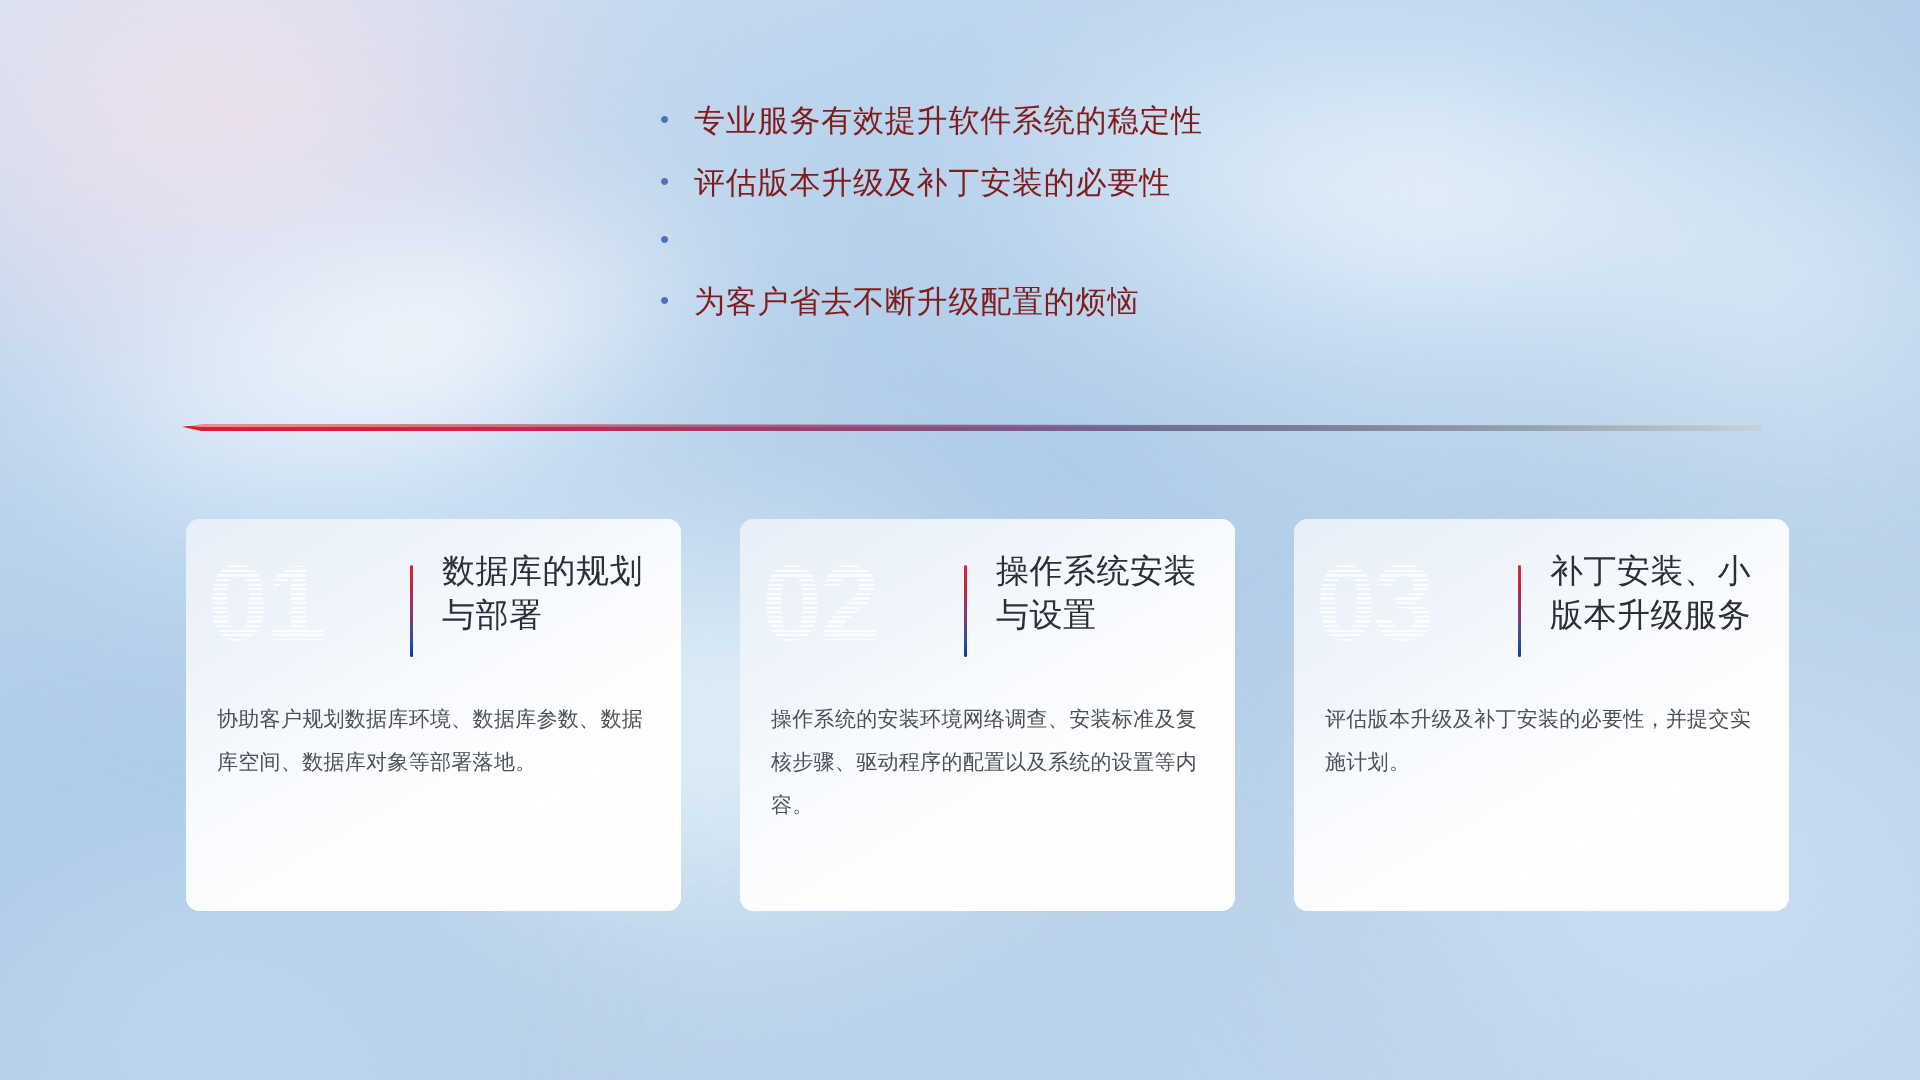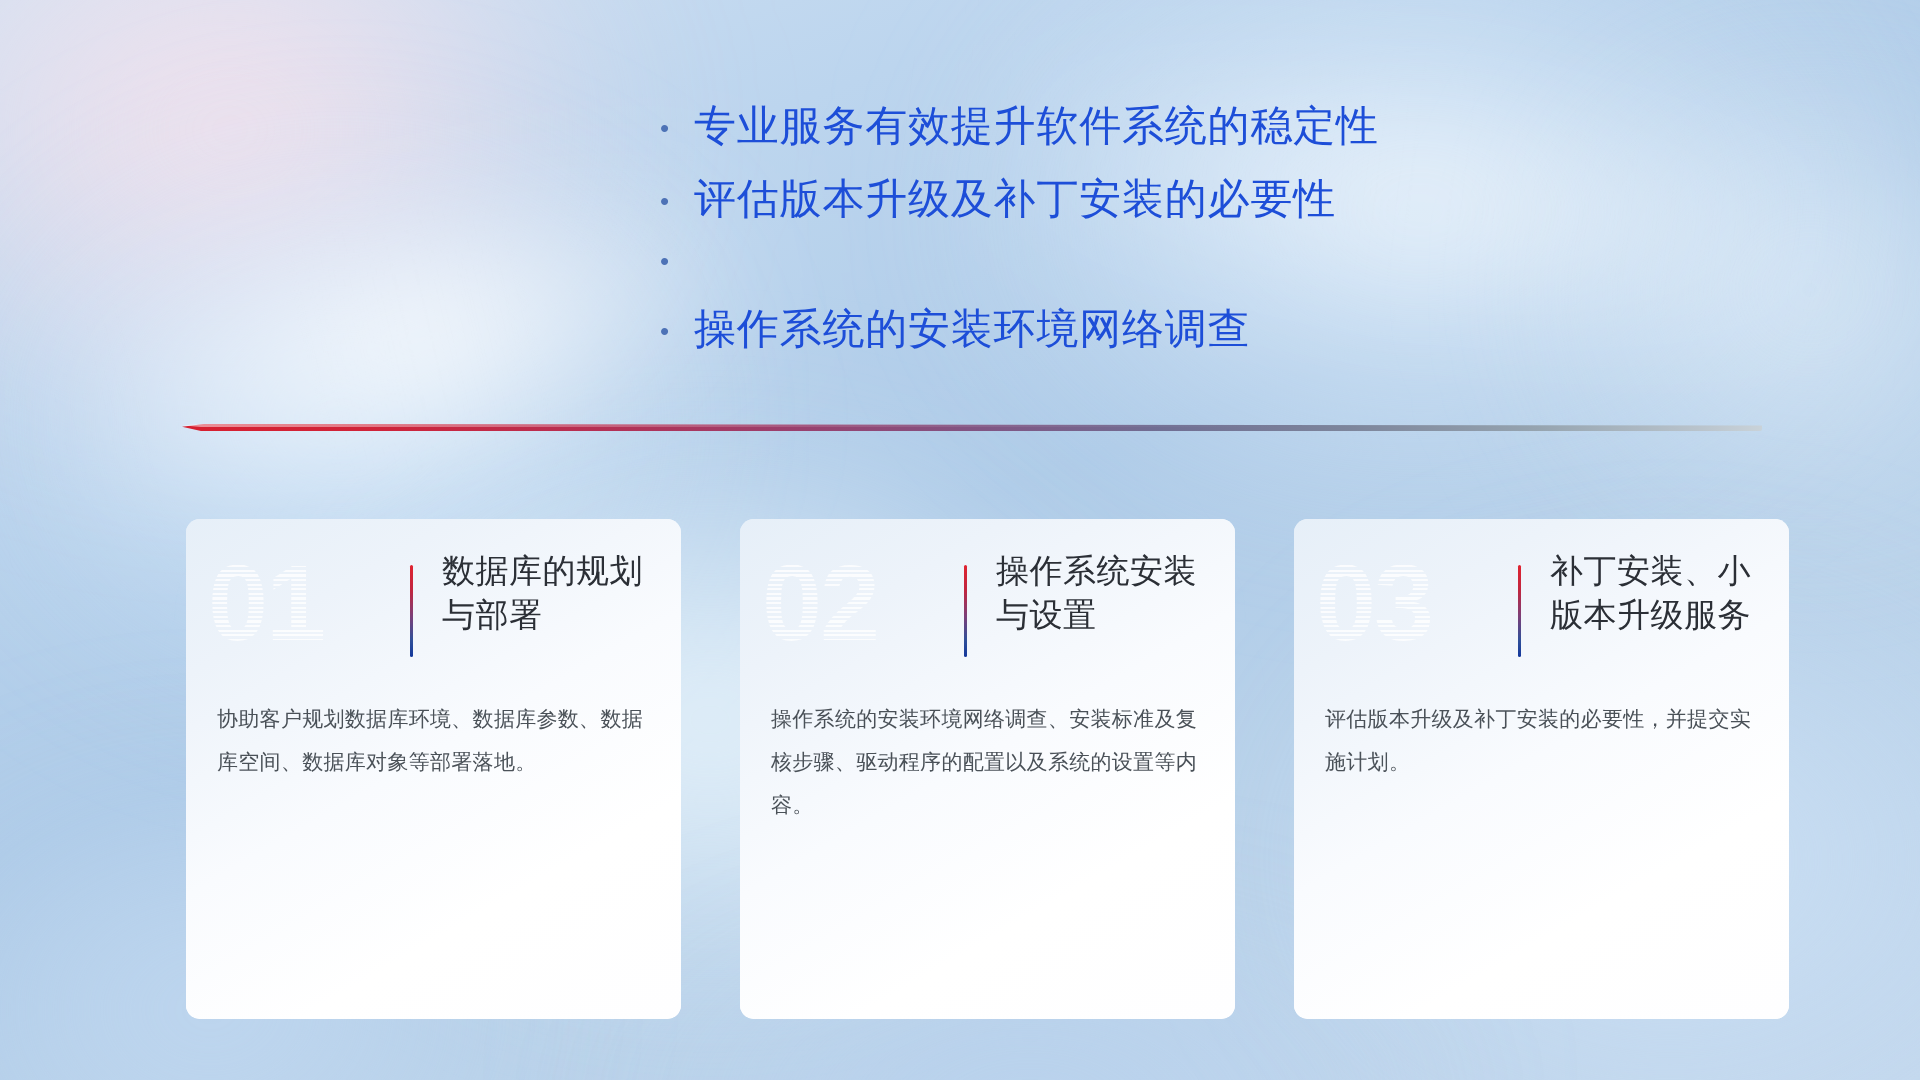--- a/index.html
+++ b/index.html
@@ -44,21 +44,21 @@
   .bullets{
     position:absolute; left:660px; top:105px; width:760px;
     display:flex; flex-direction:column; gap:31px;
   }
   .bullet{ display:flex; align-items:baseline; }
   .bullet-dot{
     width:34px; flex:0 0 34px; color:#4d72b6; font-size:26px; line-height:1;
     transform:translateY(-3px);
   }
   .bullet-text{
-    font-size:42px; line-height:1; color:#1d4ed8; letter-spacing:.8px; white-space:nowrap;
+    font-size:31px; line-height:1; color:#7f1d1d; letter-spacing:.8px; white-space:nowrap;
     font-weight:500;
   }
 
   
   .divider-wrap{ position:absolute; left:182px; top:418px; width:1580px; height:24px; }
   .divider{
     position:absolute; left:0; top:6px; width:100%; height:7px;
     background:linear-gradient(90deg,
       #d71929 0%, #cf1d33 12%, #b52a4e 26%, #9a3a68 38%,
       #80507f 50%, #6e6b90 62%, #7b8399 74%, #95a3ae 86%, #b9c3cb 96%, #c9d2d8 100%);
@@ -68,21 +68,21 @@
   }
   .divider-sheen{
     position:absolute; left:0; top:6px; width:100%; height:3px;
     background:linear-gradient(90deg,rgba(255,255,255,.5),rgba(255,255,255,.12) 40%,rgba(255,255,255,0) 70%);
     clip-path:polygon(0 40%, 1.4% 0, 100% 22%, 100% 100%, 1.2% 100%);
   }
 
   
   .cards{ position:absolute; left:0; top:519px; width:1920px; height:400px; }
   .card{
-    position:absolute; top:0; width:495px; height:500px;
+    position:absolute; top:0; width:495px; height:392px;
     border-radius:14px;
     background:linear-gradient(152deg,#e7f0f8 0%, #eef4fa 22%, #fbfcfe 52%, #ffffff 74%, #fdfdff 100%);
     box-shadow:
       6px 0 0 -1px #d8htmlbad,
       0 10px 26px rgba(70,100,140,.16);
     overflow:visible;
   }
   .card-1{ left:186px; }
   .card-2{ left:740px; }
   .card-3{ left:1294px; }
@@ -163,21 +163,21 @@
   </div>
   <div class="bullet">
     <span class="bullet-dot">•</span>
     <span class="bullet-text">评估版本升级及补丁安装的必要性</span>
   </div>
   <div class="bullet">
     <span class="bullet-dot">•</span>
   </div>
   <div class="bullet">
     <span class="bullet-dot">•</span>
-    <span class="bullet-text">操作系统的安装环境网络调查</span>
+    <span class="bullet-text">为客户省去不断升级配置的烦恼</span>
   </div>
 </div>
 
 <div class="divider-wrap">
   <div class="divider"></div>
   <div class="divider-sheen"></div>
 </div>
 
 <div class="cards">
 

